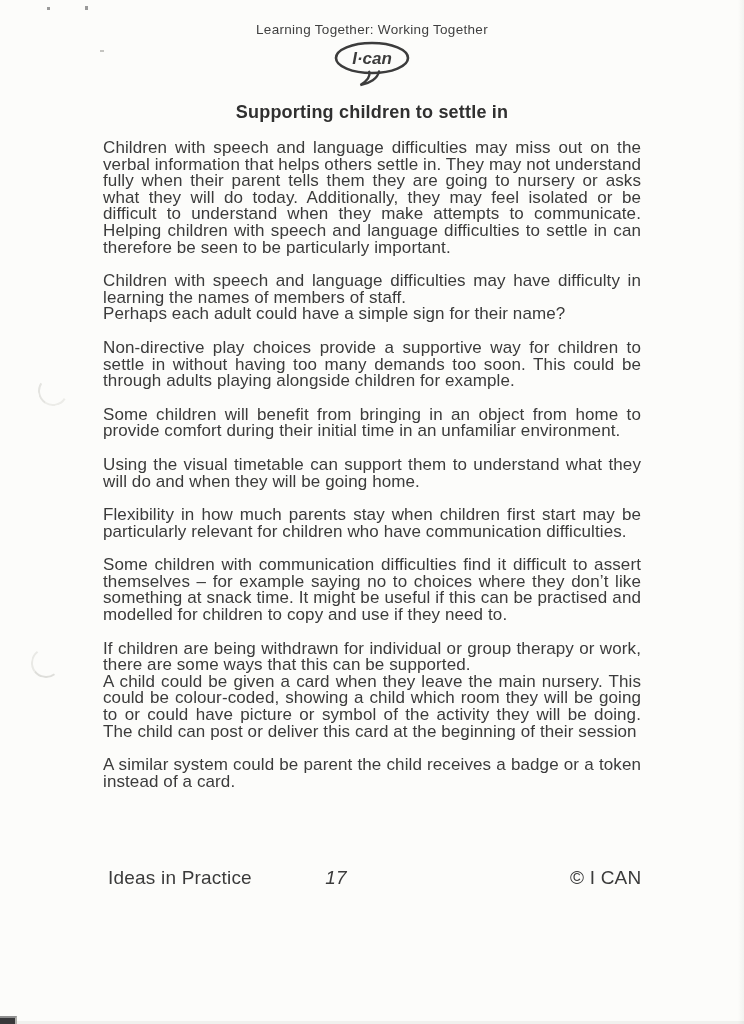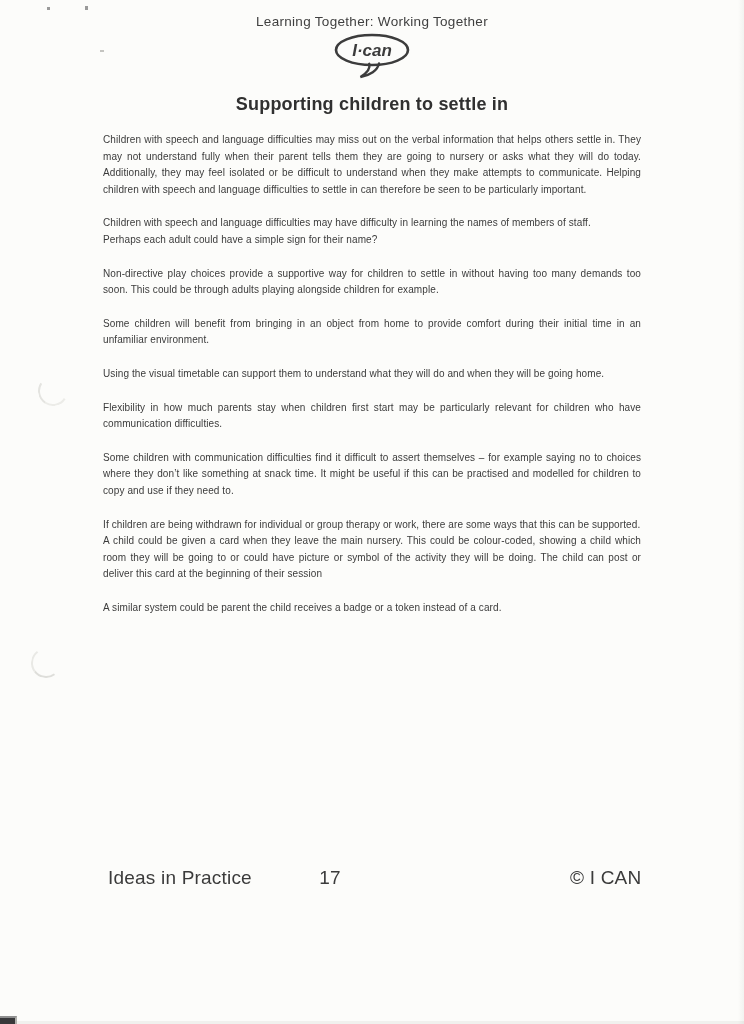--- a/index.html
+++ b/index.html
@@ -11,21 +11,21 @@
   .page {
     position: relative;
     width: 744px;
     height: 1024px;
     background: #fcfcfa;
     overflow: hidden;
     color: #3b3b3b;
   }
   
   .doc-title {
-    padding-top: 14px;
+    padding-top: 22px;
     text-align: center;
     font-size: 13.5px;
     letter-spacing: 0.3px;
     color: #3f3f3f;
   }
   .logo-wrap {
     margin: 4px auto 0 auto;
     width: 86px;
     height: 48px;
     text-align: left;
@@ -40,36 +40,36 @@
   }
   
   .content {
     margin: 17px 103px 0 103px;
     width: 538px;
   }
   .para {
     margin-bottom: 17px;
   }
   .seg {
-    font-size: 10px;
+    font-size: 17px;
     line-height: 16.6px;
     letter-spacing: 0.1px;
     text-align: justify;
     color: #3b3b3b;
   }
   
   .footer-left, .footer-page, .footer-right {
     position: absolute;
     top: 867px;
     font-size: 19px;
     color: #3b3b3b;
     letter-spacing: 0.2px;
   }
   .footer-left { left: 108px; }
-  .footer-page { left: 0; width: 660px; text-align: center; }
+  .footer-page { left: 6px; width: 660px; text-align: center; font-style: italic; }
   .footer-right { left: 545px; margin-left: 25px; }
   
   .punch {
     position: absolute;
     width: 30px;
     height: 30px;
     border-radius: 50%;
     border: 2.5px solid transparent;
   }
   .punch-1 {

